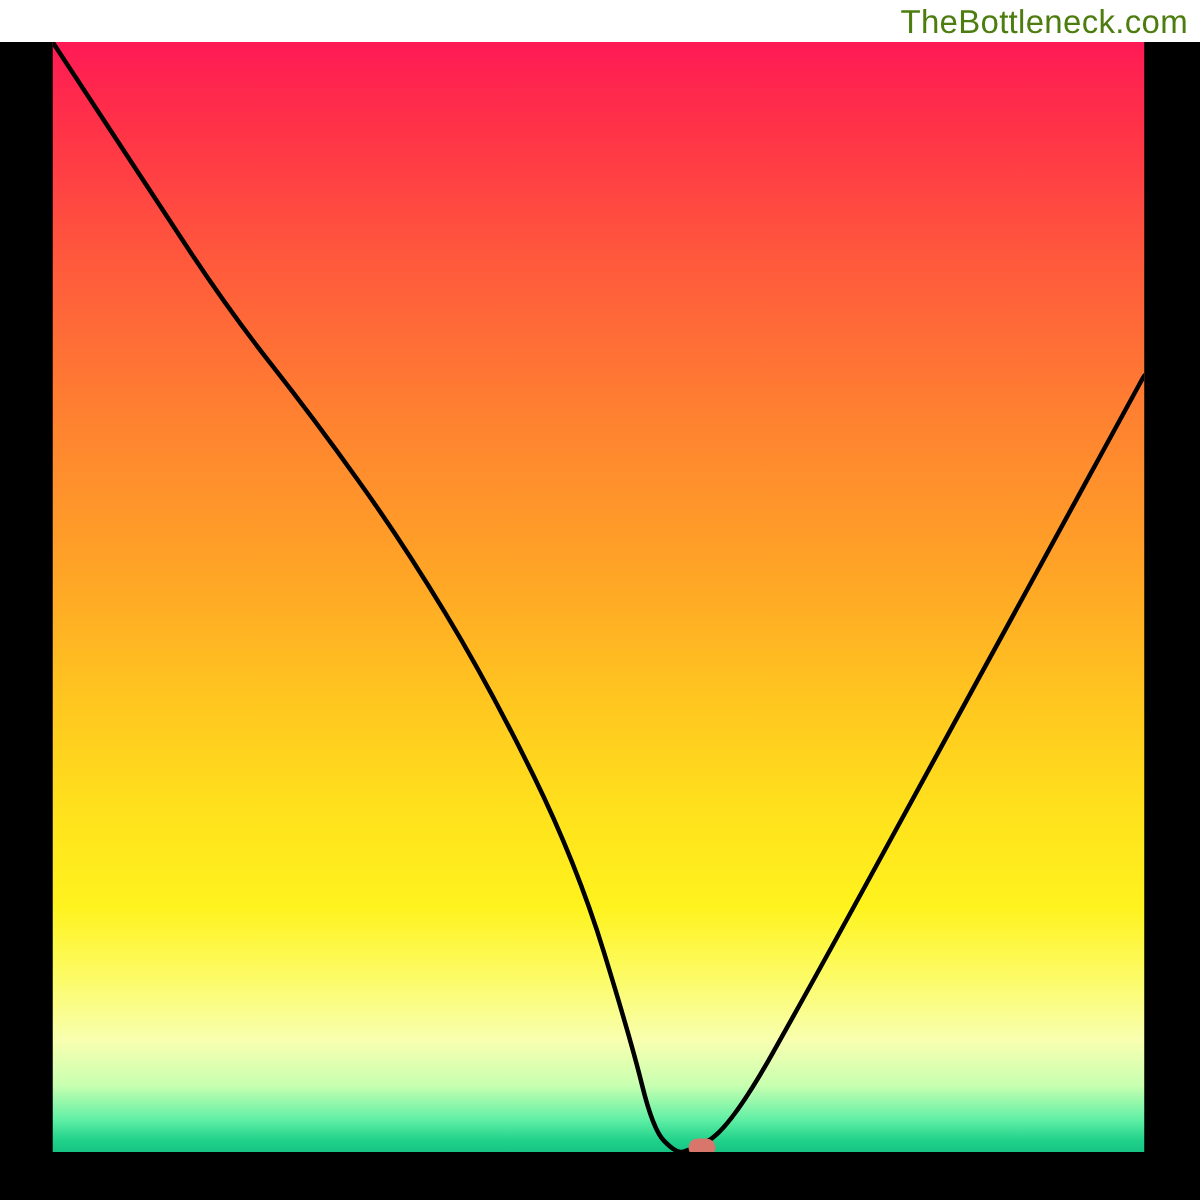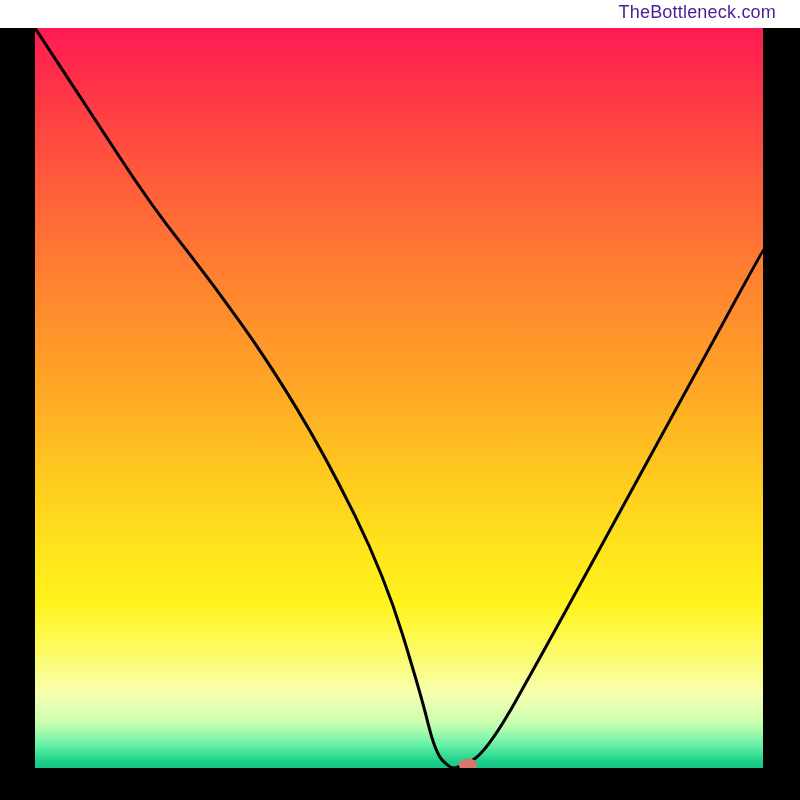--- a/index.html
+++ b/index.html
@@ -12,23 +12,23 @@
     font-family: Arial, Helvetica, sans-serif;
   }
   .wrap {
     position: relative;
     width: 800px;
     height: 800px;
   }
   .watermark {
     position: absolute;
     top: 2px;
-    right: 24px;
-    color: #4c1d95;
-    font-size: 18px;
+    right: 8px;
+    color: #4d7c0f;
+    font-size: 22px;
     font-weight: 400;
     letter-spacing: 0.2px;
     z-index: 10;
   }
   
   .frame {
     position: absolute;
     left: 0;
     top: 28px;
     width: 800px;

